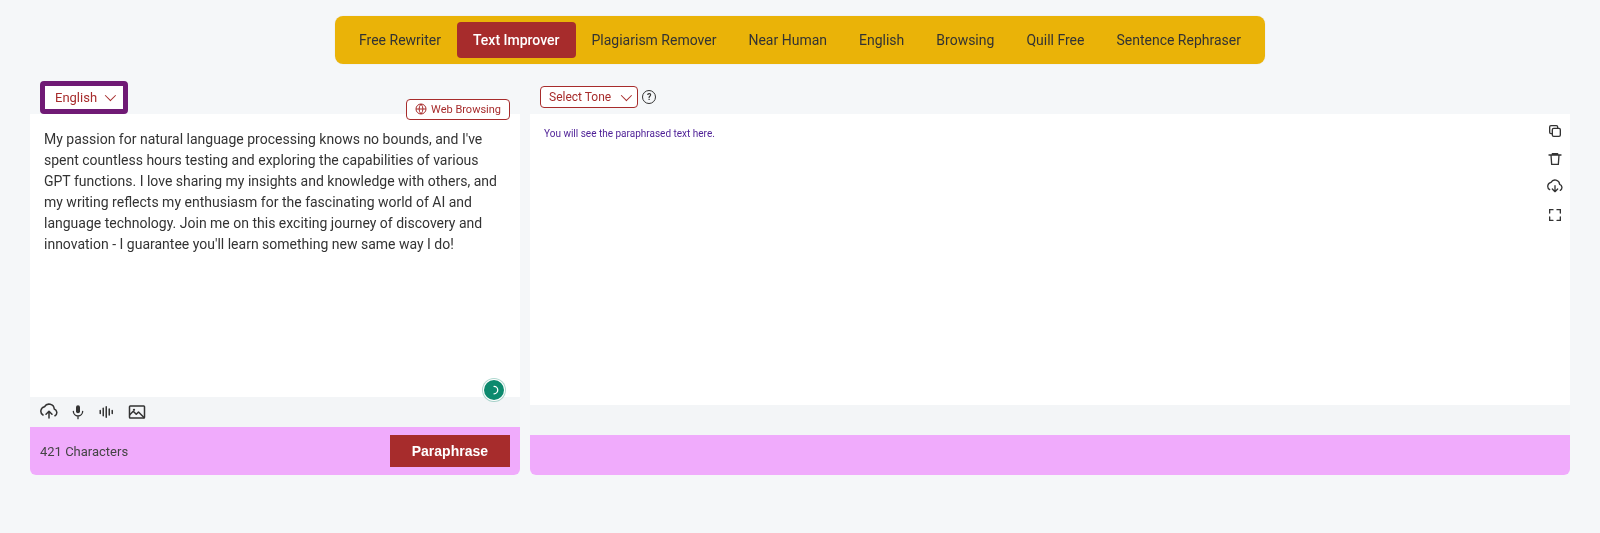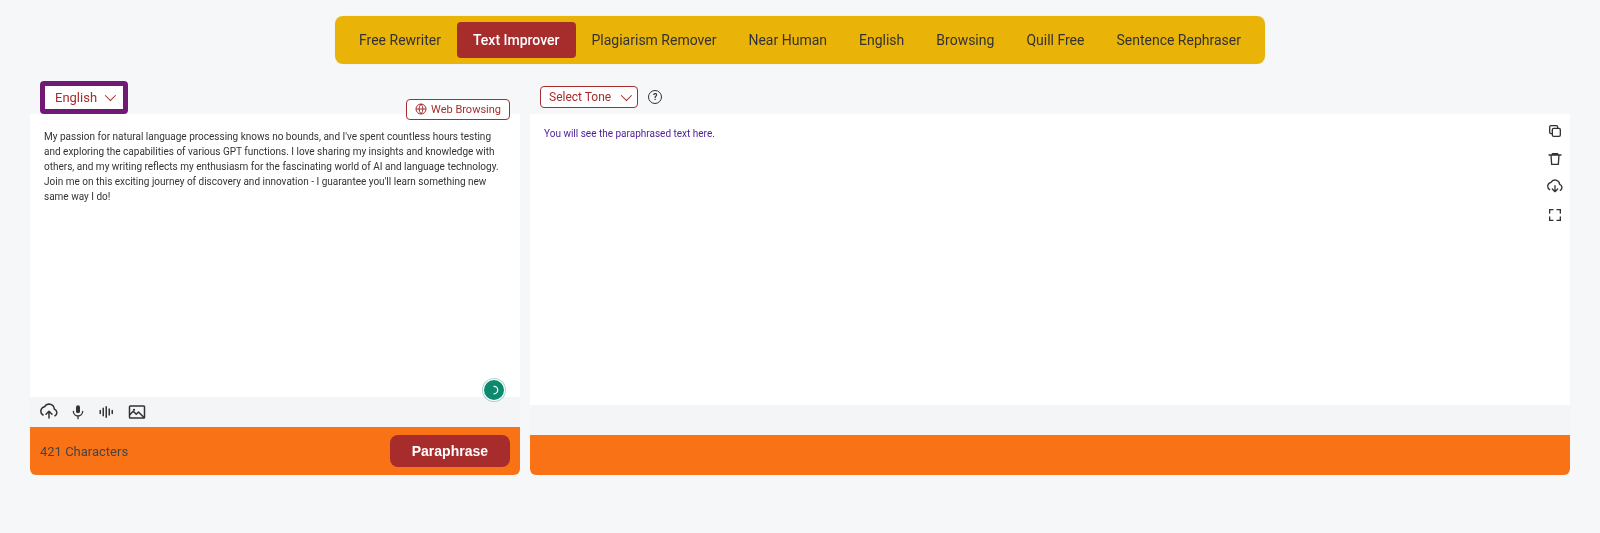--- a/index.html
+++ b/index.html
@@ -67,21 +67,21 @@
     .panel-header {
       display: flex;
       align-items: center;
       justify-content: space-between;
       padding: 6px 10px;
       height: 34px;
       background: #f5f7f9;
     }
     .panel-header-right {
       justify-content: flex-start;
-      gap: 10px;
+      gap: 4px;
     }
     .lang-select {
       border: 5px solid #701a75;
       border-radius: 4px;
       background: #fff;
       padding: 4px 10px;
       font-size: 13px;
       color: #A72C2C;
       display: flex;
       align-items: center;
@@ -128,21 +128,21 @@
       border-radius: 50%;
       display: flex;
       align-items: center;
       justify-content: center;
       font-size: 9px;
       color: #333;
       font-weight: bold;
     }
     .text-area {
       padding: 14px 14px;
-      font-size: 10px;
+      font-size: 14px;
       line-height: 1.5;
       color: #333;
       flex: 1;
       border: none;
       outline: none;
       resize: none;
       font-family: inherit;
     }
     .placeholder-area {
       padding: 14px 14px;
@@ -176,32 +176,32 @@
       color: #333;
       cursor: pointer;
       display: flex;
       align-items: center;
     }
     .panel-footer {
       display: flex;
       align-items: center;
       justify-content: space-between;
       padding: 8px 10px;
-      background: #f97316;
+      background: #f0abfc;
       border-radius: 0 0 6px 6px;
     }
     .char-count {
       font-size: 13px;
       color: #444;
     }
     .paraphrase-btn {
       background: #A72C2C;
       color: #fff;
       border: none;
-      border-radius: 8px;
+      border-radius: 0;
       padding: 8px 22px;
       font-size: 14px;
       font-weight: 600;
       cursor: pointer;
     }
     .side-icons {
       position: absolute;
       right: 6px;
       top: 42px;
       display: flex;

